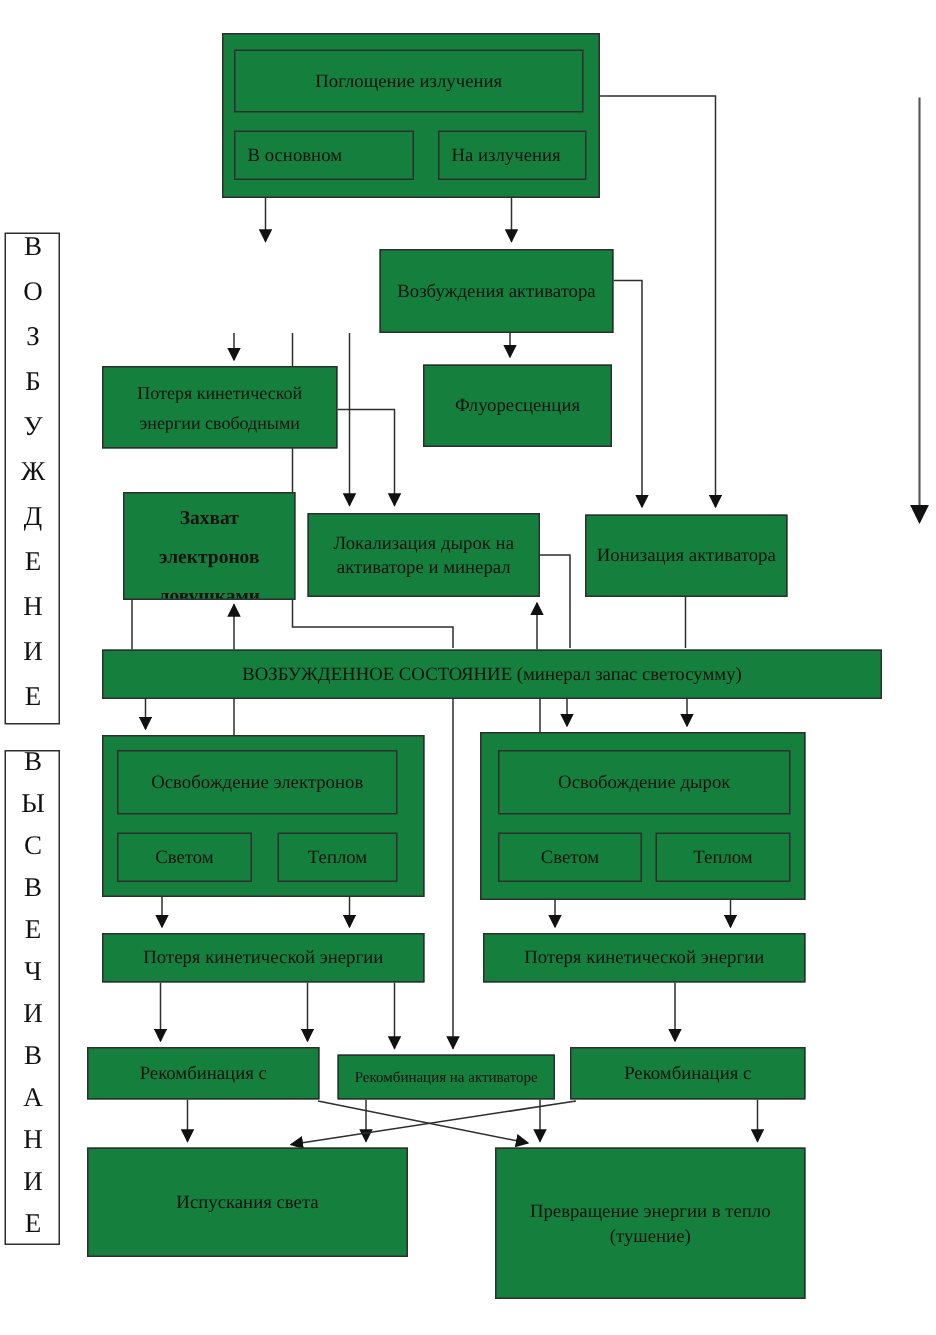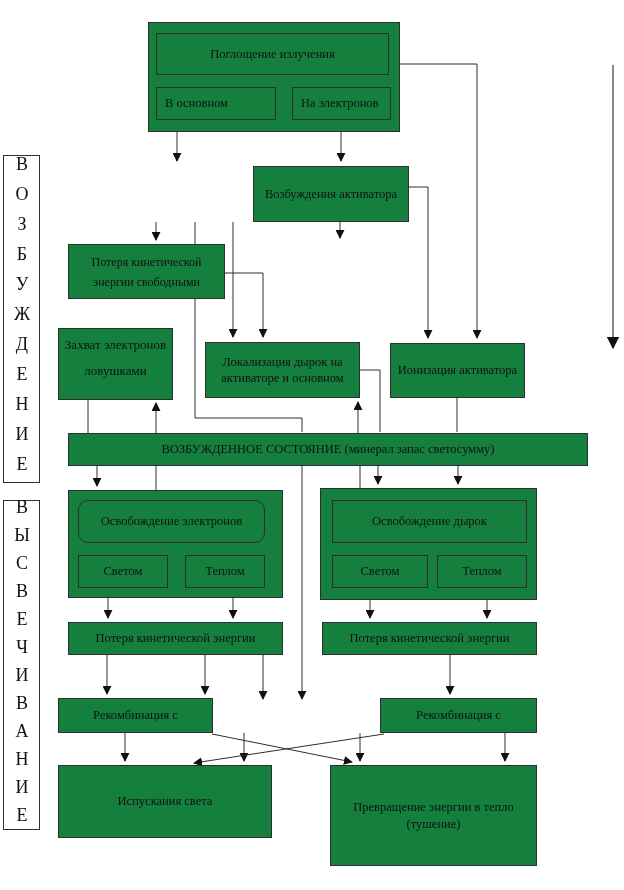--- a/index.html
+++ b/index.html
@@ -8,21 +8,21 @@
     font-family:"Liberation Serif","DejaVu Serif",serif;color:#111;overflow:hidden;
   }
   #wires{position:absolute;left:0;top:0;z-index:1;}
   .bx{
     position:absolute;box-sizing:border-box;border:1px solid #2e2e2e;background:#15803d;
     display:flex;align-items:center;justify-content:center;text-align:center;
     font-size:12.5px;line-height:1.3;z-index:2;overflow:hidden;padding:2px 5px;
   }
   .plain{padding:0;}
   .leftal{justify-content:flex-start;text-align:left;padding-left:8px;}
-  .bold3{font-weight:normal;font-size:13px;line-height:26px;align-items:flex-start;padding-top:3px;}
+  .bold3{font-weight:bold;font-size:13px;line-height:26px;align-items:flex-start;padding-top:3px;margin-left:24px;}
   .clip3{font-size:12px;line-height:20px;align-items:flex-start;padding-top:7px;}
   .small{font-size:10px;}
   .vert{
     position:absolute;box-sizing:border-box;border:1px solid #2e2e2e;background:#fff;z-index:2;
     display:flex;align-items:center;justify-content:center;
     writing-mode:vertical-rl;text-orientation:upright;
     font-size:18px;color:#111;
   }
   .vert.exc{letter-spacing:10px;}
   .vert.emi{letter-spacing:8px;}
@@ -88,44 +88,46 @@
 
     <path d="M613,65 V348" fill="none" stroke="#555" stroke-width="1.4" marker-end="url(#arw)"></path>
   </svg>
 
   <div class="vert exc" style="left:3px;top:155px;width:37px;height:328px;">ВОЗБУЖДЕНИЕ</div>
   <div class="vert emi" style="left:3px;top:500px;width:37px;height:330px;">ВЫСВЕЧИВАНИЕ</div>
 
   <div class="bx plain" style="left:148px;top:22px;width:252px;height:110px;"></div>
   <div class="bx" style="left:156px;top:33px;width:233px;height:42px;">Поглощение излучения</div>
   <div class="bx leftal" style="left:156px;top:87px;width:120px;height:33px;">В основном</div>
-  <div class="bx leftal" style="left:292px;top:87px;width:99px;height:33px;">На электронов</div>
+  <div class="bx leftal" style="left:292px;top:87px;width:99px;height:33px;">На излучения</div>
 
   <div class="bx" style="left:253px;top:166px;width:156px;height:56px;">Возбуждения активатора</div>
 
   <div class="bx clip3" style="left:68px;top:244px;width:157px;height:55px;">Потеря кинетической энергии свободными электронами и дырками</div>
+  <div class="bx" style="left:282px;top:243px;width:126px;height:55px;">Флуоресценция</div>
 
   <div class="bx bold3" style="left:58px;top:328px;width:115px;height:72px;">Захват электронов ловушками</div>
-  <div class="bx" style="left:205px;top:342px;width:155px;height:56px;">Локализация дырок на активаторе и основном</div>
+  <div class="bx" style="left:205px;top:342px;width:155px;height:56px;">Локализация дырок на активаторе и минерал</div>
   <div class="bx" style="left:390px;top:343px;width:135px;height:55px;">Ионизация активатора</div>
 
   <div class="bx" style="left:68px;top:433px;width:520px;height:33px;">ВОЗБУЖДЕННОЕ СОСТОЯНИЕ (минерал запас светосумму)</div>
 
   <div class="bx plain" style="left:68px;top:490px;width:215px;height:108px;"></div>
-  <div class="bx" style="left:78px;top:500px;width:187px;height:43px;border-radius:10px;">Освобождение электронов</div>
+  <div class="bx" style="left:78px;top:500px;width:187px;height:43px;">Освобождение электронов</div>
   <div class="bx" style="left:78px;top:555px;width:90px;height:33px;">Светом</div>
   <div class="bx" style="left:185px;top:555px;width:80px;height:33px;">Теплом</div>
 
   <div class="bx plain" style="left:320px;top:488px;width:217px;height:112px;"></div>
   <div class="bx" style="left:332px;top:500px;width:195px;height:43px;">Освобождение дырок</div>
   <div class="bx" style="left:332px;top:555px;width:96px;height:33px;">Светом</div>
   <div class="bx" style="left:437px;top:555px;width:90px;height:33px;">Теплом</div>
 
   <div class="bx" style="left:68px;top:622px;width:215px;height:33px;">Потеря кинетической энергии</div>
   <div class="bx" style="left:322px;top:622px;width:215px;height:33px;">Потеря кинетической энергии</div>
 
   <div class="bx" style="left:58px;top:698px;width:155px;height:35px;">Рекомбинация с</div>
+  <div class="bx small" style="left:225px;top:703px;width:145px;height:30px;">Рекомбинация на активаторе</div>
   <div class="bx" style="left:380px;top:698px;width:157px;height:35px;">Рекомбинация с</div>
 
   <div class="bx" style="left:58px;top:765px;width:214px;height:73px;">Испускания света</div>
   <div class="bx" style="left:330px;top:765px;width:207px;height:101px;">Превращение энергии в тепло (тушение)</div>
 
 </div>
 
 </body></html>

